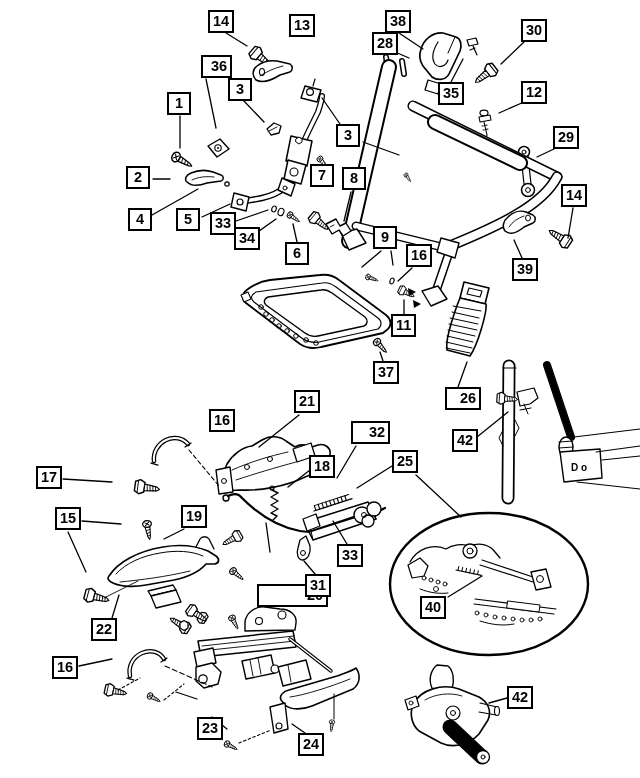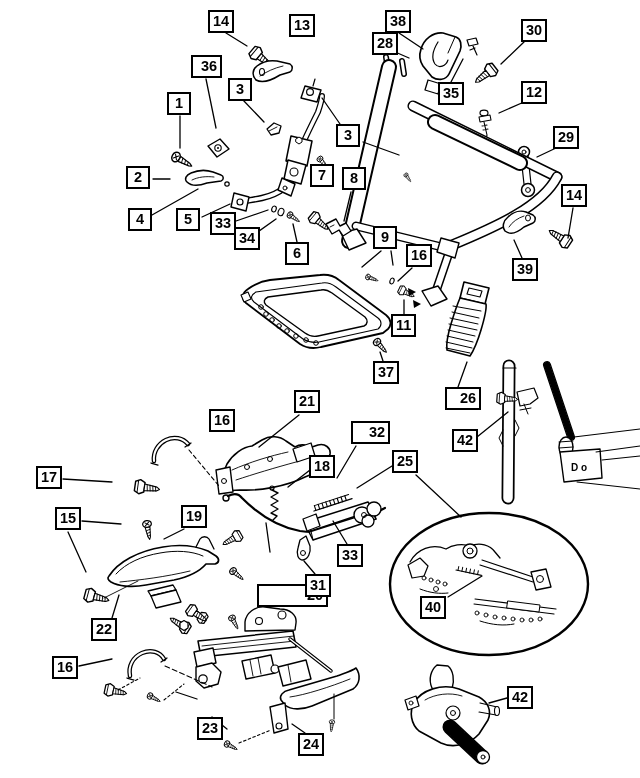--- a/index.html
+++ b/index.html
@@ -419,21 +419,21 @@
     <line x1="164" y1="700" x2="184" y2="684" stroke-dasharray="2.5,2.5"></line>
     <line x1="239" y1="743" x2="271" y2="730" stroke-dasharray="2.5,2.5"></line>
     <line x1="118" y1="690" x2="140" y2="678" stroke-dasharray="2.5,2.5"></line>
   </g>
 </svg>
 <div class="callout" style="left: 208px; top: 10px;">14</div>
     <div class="callout" style="left: 289px; top: 14px;">13</div>
     <div class="callout" style="left: 385px; top: 10px;">38</div>
     <div class="callout" style="left: 352px; top: 32px; margin-left: 20px;">28</div>
     <div class="callout" style="left: 521px; top: 19px;">30</div>
-    <div class="callout" style="left: 191px; top: 55px; padding-left: 8px;">36</div>
+    <div class="callout" style="left: 201px; top: 55px; padding-left: 8px;">36</div>
     <div class="callout" style="left: 167px; top: 92px;">1</div>
     <div class="callout" style="left: 228px; top: 78px;">3</div>
     <div class="callout" style="left: 438px; top: 82px;">35</div>
     <div class="callout" style="left: 521px; top: 81px;">12</div>
     <div class="callout" style="left: 336px; top: 124px;">3</div>
     <div class="callout" style="left: 553px; top: 126px;">29</div>
     <div class="callout" style="left: 126px; top: 166px;">2</div>
     <div class="callout" style="left: 310px; top: 164px;">7</div>
     <div class="callout" style="left: 342px; top: 167px;">8</div>
     <div class="callout" style="left: 561px; top: 184px;">14</div>

